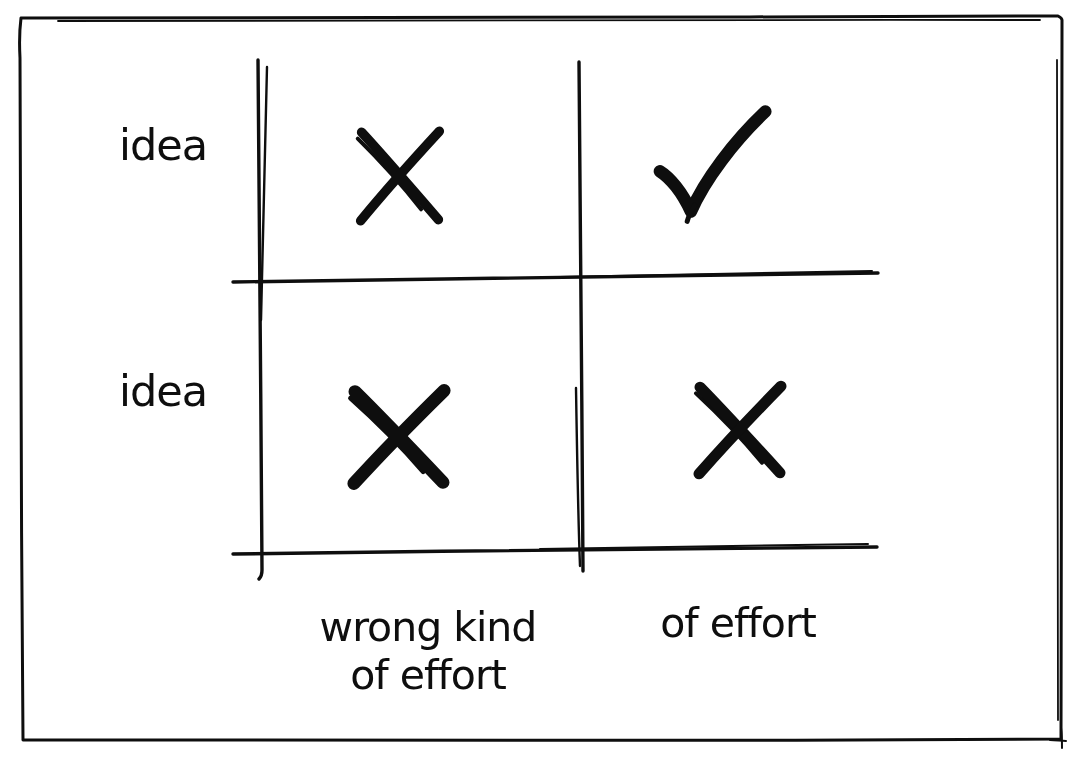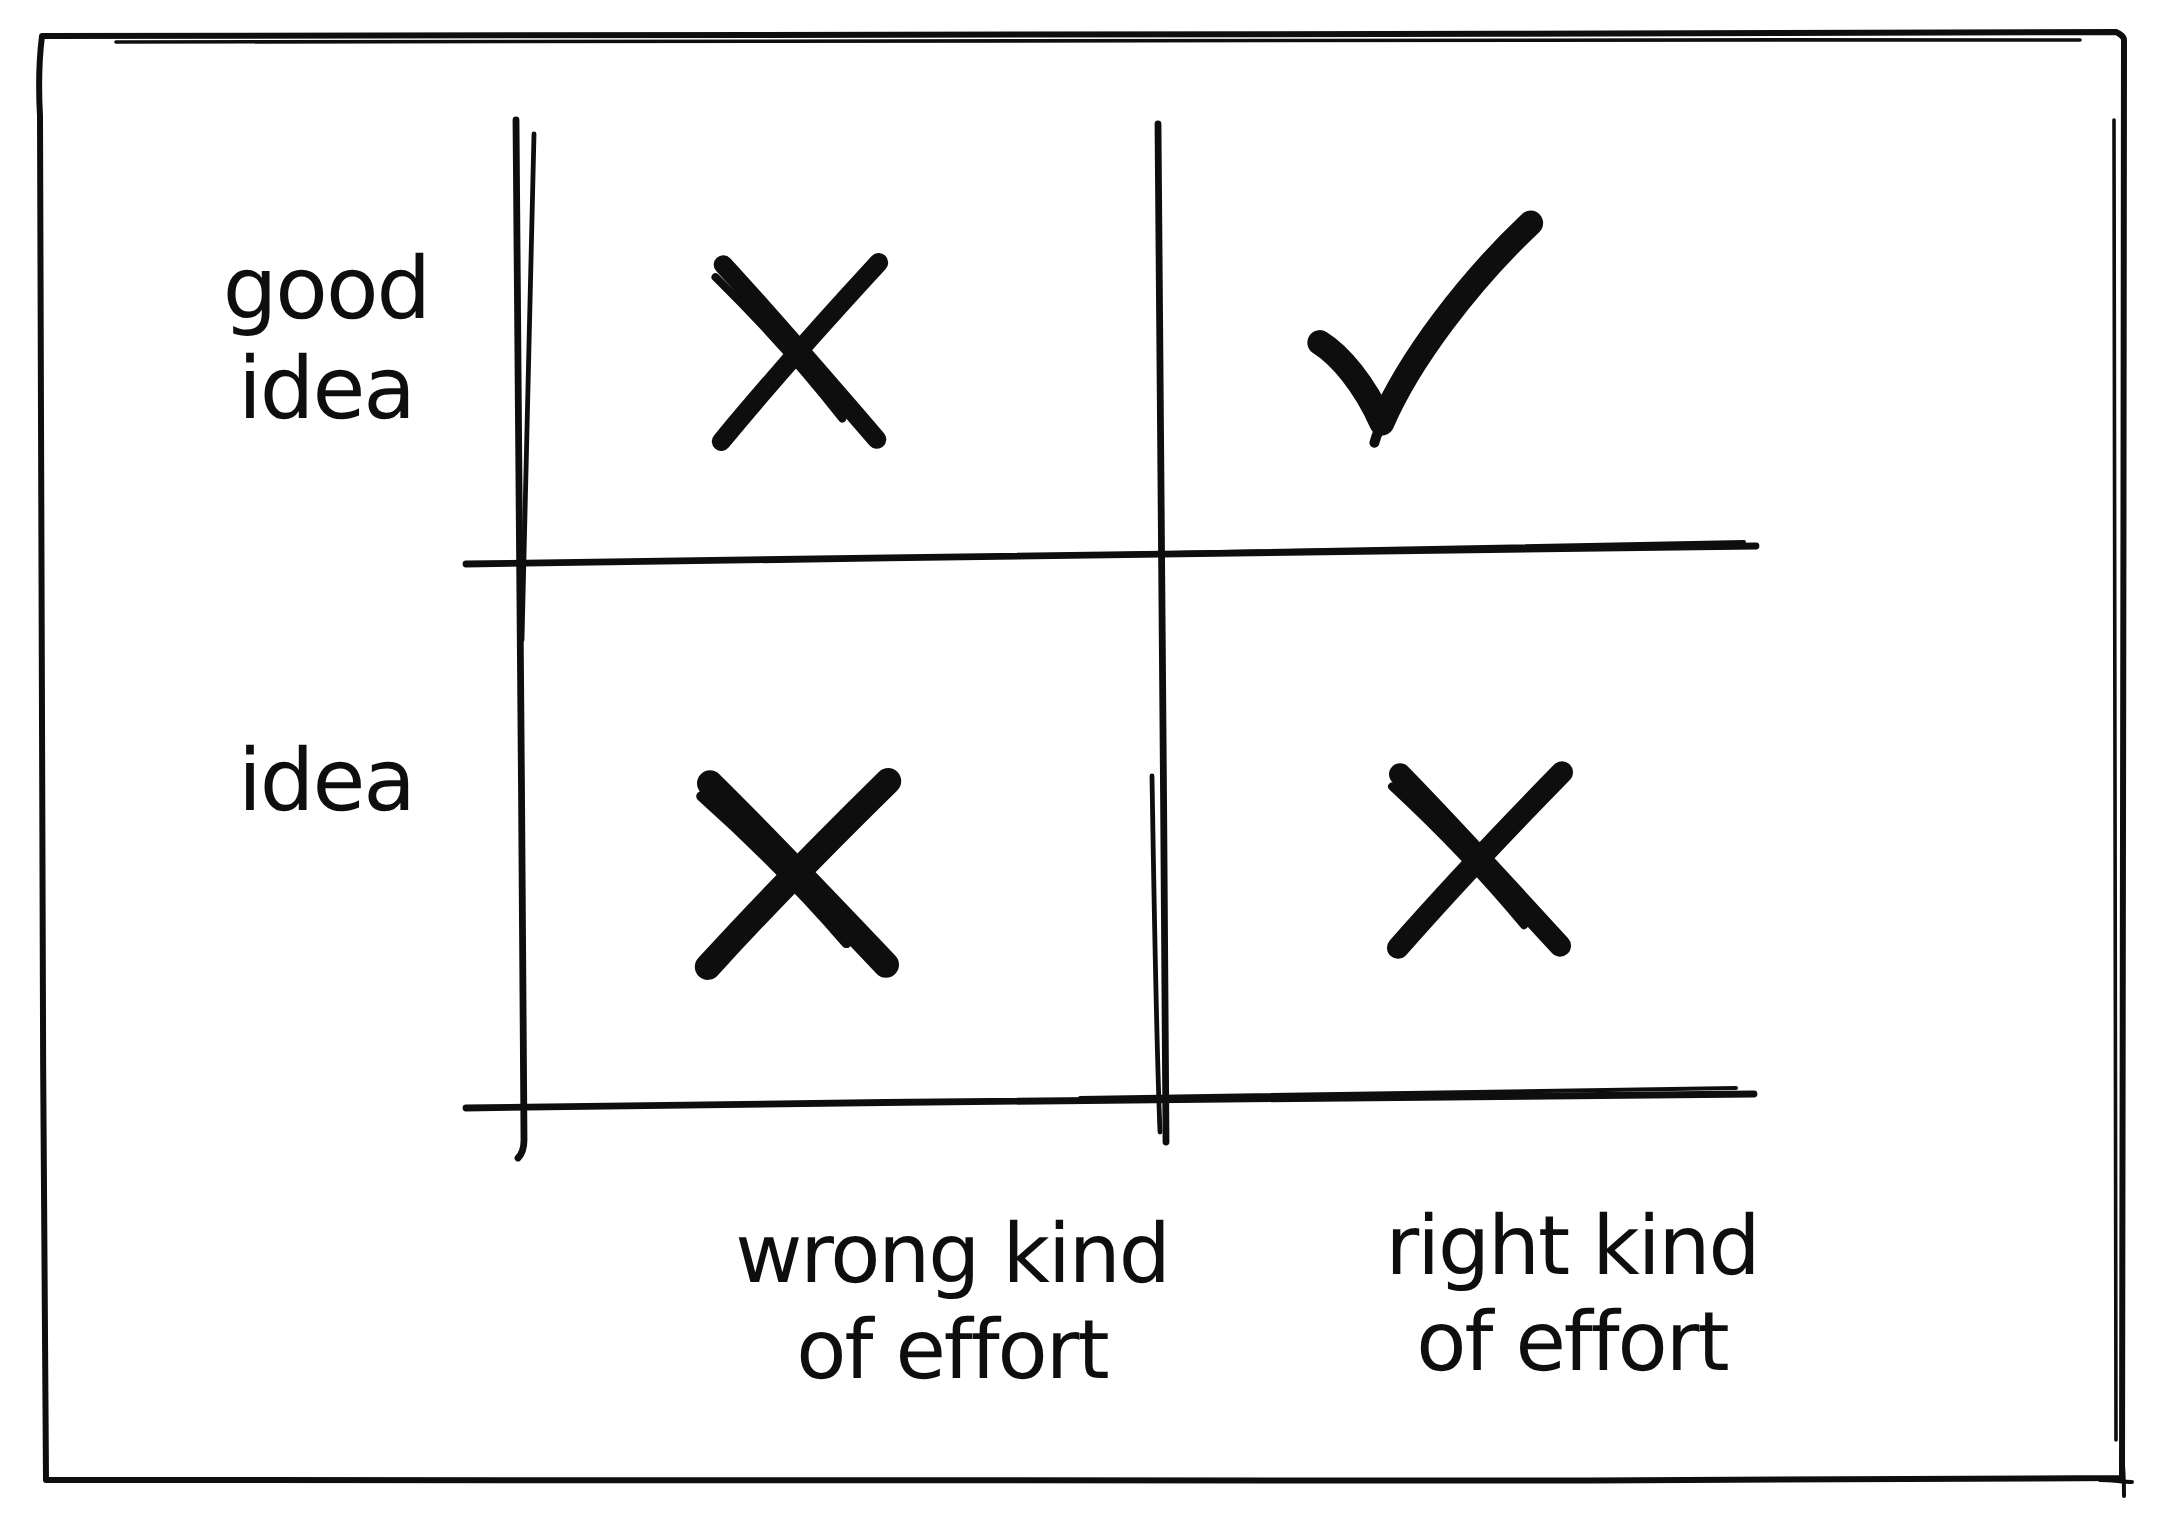--- a/index.html
+++ b/index.html
@@ -10,21 +10,21 @@
     font-family:"DejaVu Sans",sans-serif;
   }
   .sketch{position:absolute;left:0;top:0;width:1081px;height:762px;}
   .sketch path{fill:none;stroke:var(--ink);stroke-linecap:round;stroke-linejoin:round;}
 
   .hand-label{
     position:absolute;text-align:center;line-height:1.16;letter-spacing:-1px;
     white-space:nowrap;color:var(--ink);user-select:none;
   }
   .row-lbl{font-size:43px;}
-  .col-lbl{font-size:41px;margin-left:48px;}
+  .col-lbl{font-size:41px;}
   .lbl-good{left:83px;top:121px;width:160px;}
   .lbl-bad{left:83px;top:367px;width:160px;}
   .lbl-wrong{left:318px;top:604px;width:220px;}
   .lbl-right{left:628px;top:600px;width:220px;}
 
   .cell-mark{position:absolute;}
   .cell-mark svg{width:100%;height:100%;display:block;overflow:visible;}
   .cell-mark path{fill:none;stroke:var(--ink);stroke-linecap:round;stroke-linejoin:round;}
   .cell-tl{left:352px;top:124px;width:96px;height:104px;}
   .cell-tr{left:650px;top:103px;width:124px;height:122px;}
@@ -60,33 +60,31 @@
       <path stroke-width="3.4" d="M233 282 C 450 279, 700 275, 878 273"></path>
       <path stroke-width="2" d="M560 277 C 670 275, 780 273, 872 271"></path>
     </g>
     <g>
       <path stroke-width="3.4" d="M233 554 C 450 551, 700 548, 877 547"></path>
       <path stroke-width="2" d="M540 549 C 650 547, 760 545, 868 544"></path>
     </g>
   </svg>
 
   <div class="hand-label row-lbl lbl-good">
-    <div>good</div>
     <div>idea</div>
   </div>
   <div class="hand-label row-lbl lbl-bad">
     <div>idea</div>
   </div>
 
   <div class="hand-label col-lbl lbl-wrong">
     <div>wrong kind</div>
     <div>of effort</div>
   </div>
   <div class="hand-label col-lbl lbl-right">
-    <div>right kind</div>
     <div>of effort</div>
   </div>
 
   <div class="cell-mark cell-tl">
   <svg viewBox="0 0 100 100" preserveAspectRatio="none" aria-hidden="true">
     <path class="sec" vector-effect="non-scaling-stroke" d="M6 14 C 28 34, 50 56, 72 82"></path>
     <path class="main" vector-effect="non-scaling-stroke" d="M10 8 C 34 32, 62 62, 90 92"></path>
     <path class="main" vector-effect="non-scaling-stroke" d="M91 7 C 65 33, 35 64, 9 93"></path>
   </svg>
 </div>

